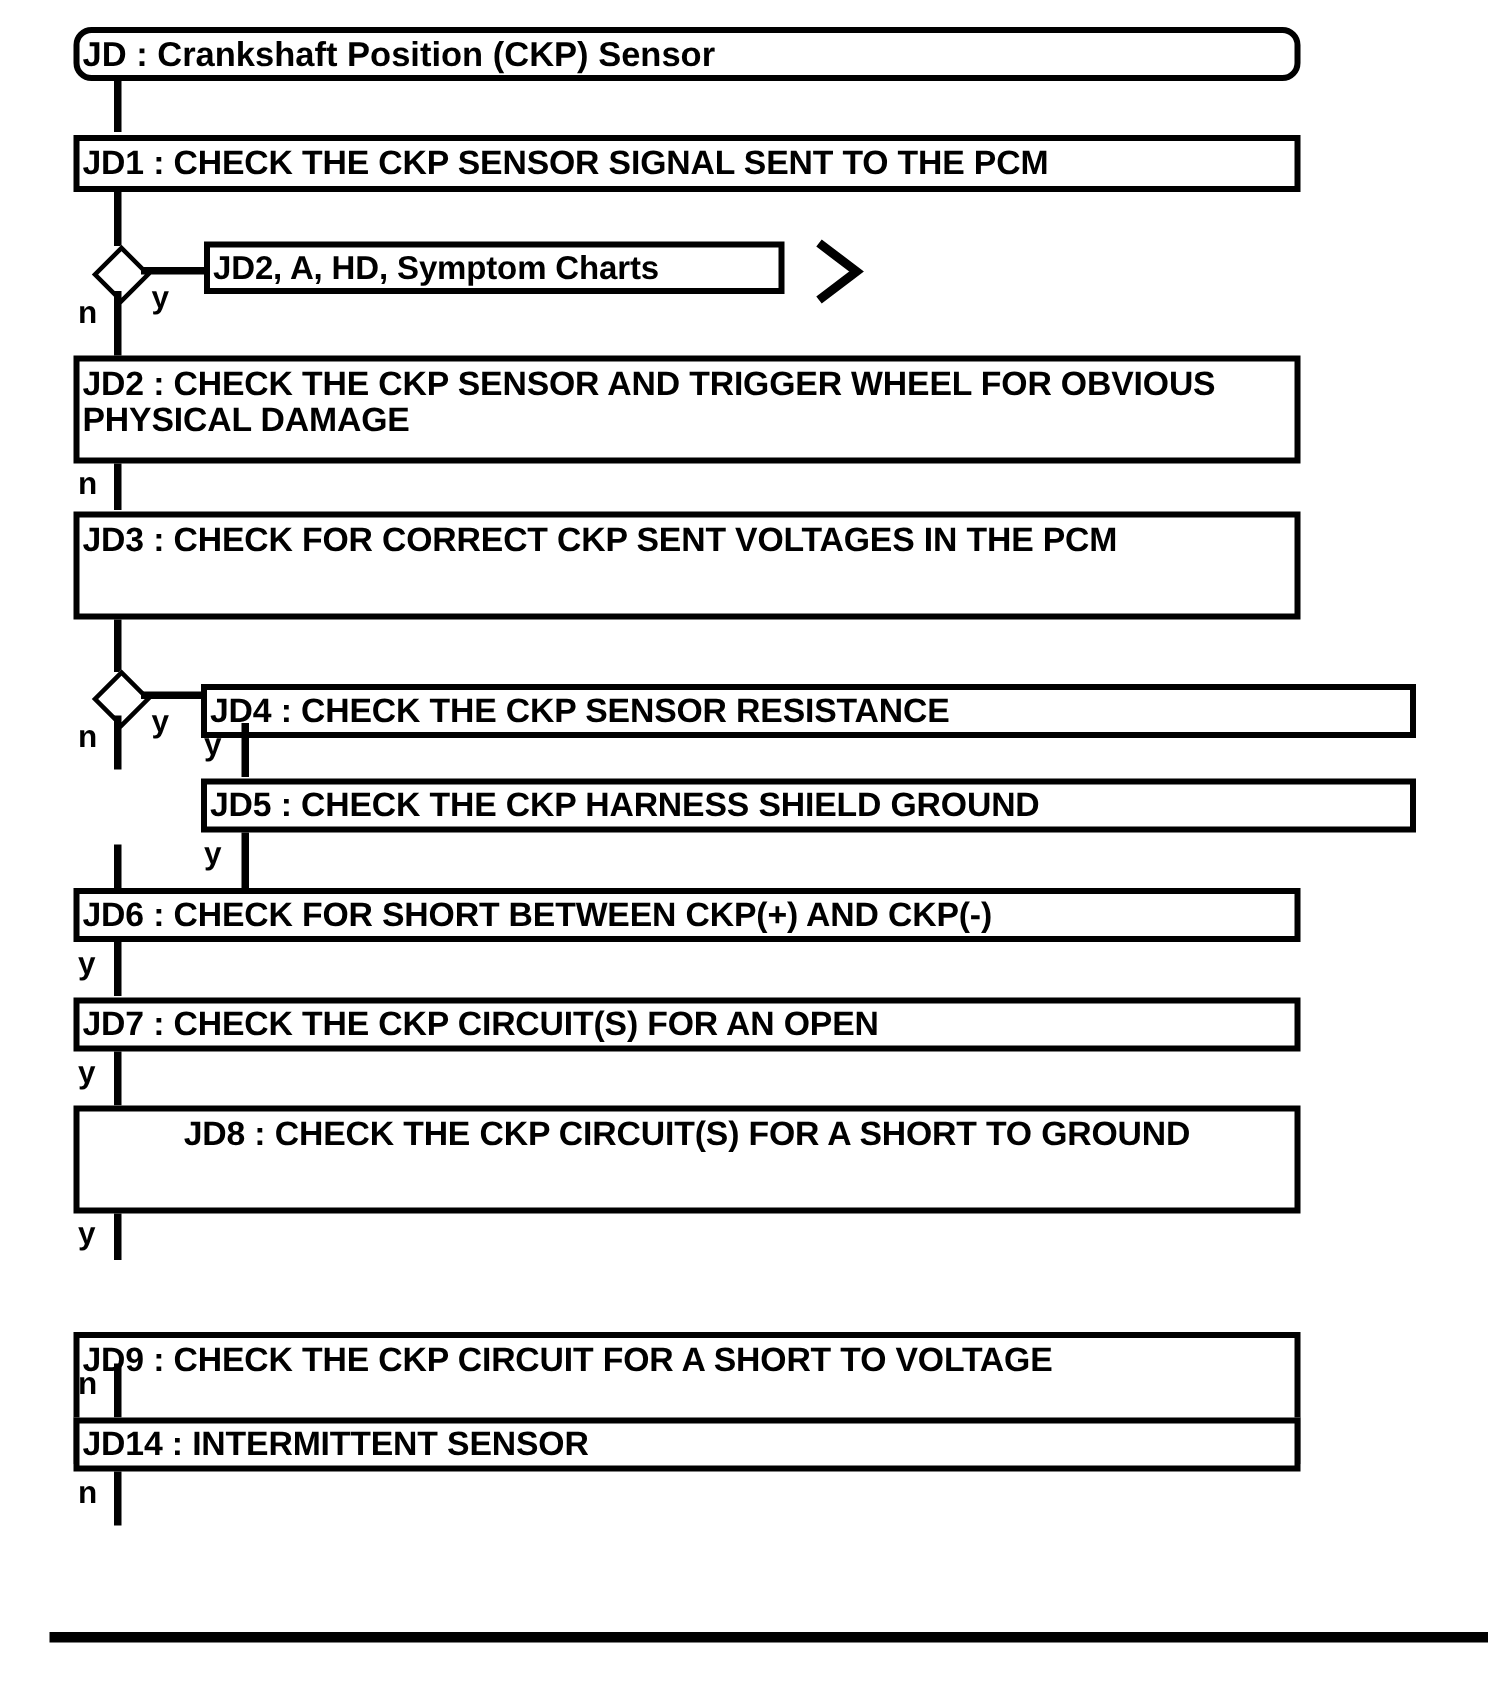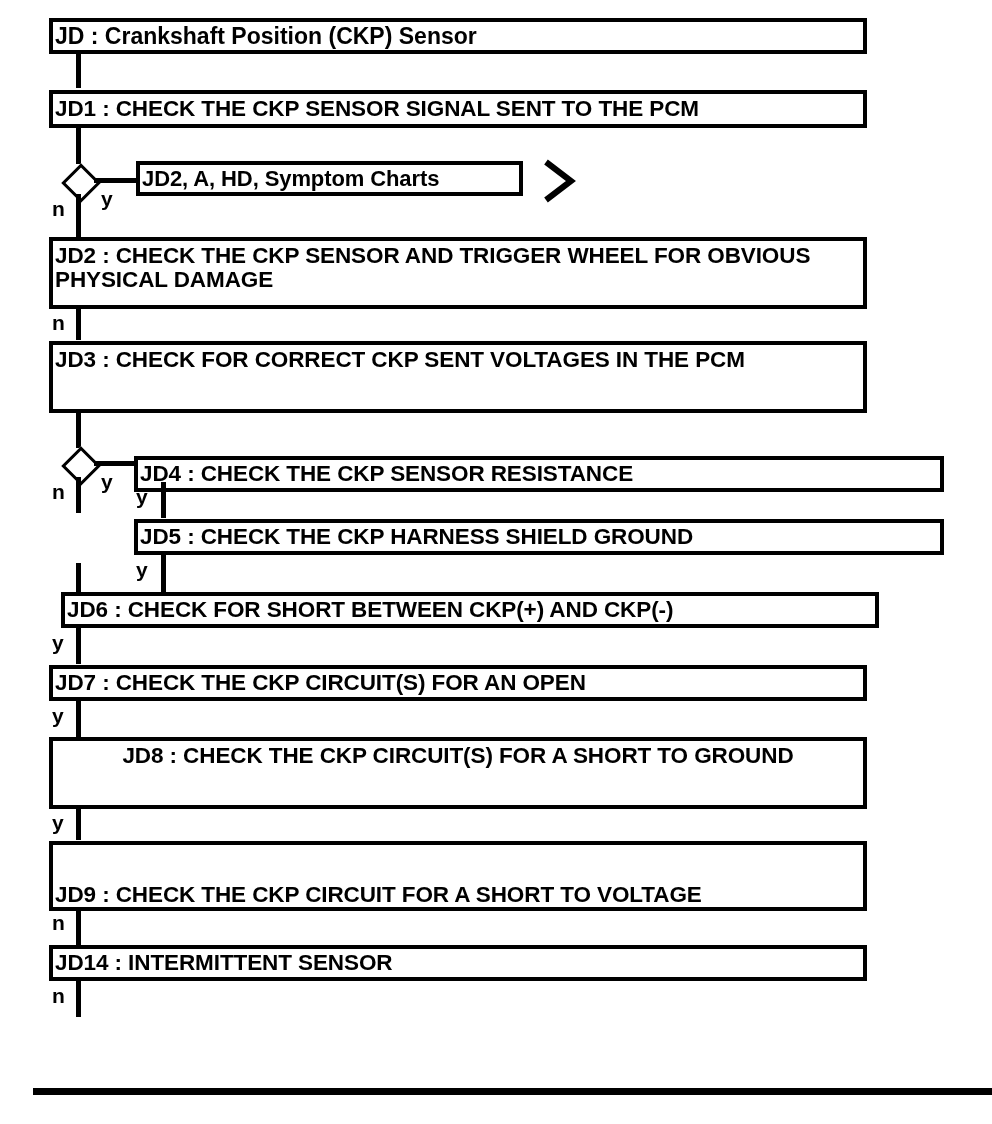--- a/index.html
+++ b/index.html
@@ -31,20 +31,21 @@
   .title-node{
     position:absolute;
     box-sizing:border-box;
     border-top:4px solid #000;
     border-left:4px solid #000;
     border-right:4px solid #000;
     border-bottom:4px solid #000;
     background:#fff;
     display:flex;align-items:center;
     padding:0 2px;
+    border-radius:12px;
   }
   .title-node .txt{
     font-weight:bold;font-size:23px;line-height:1.05;
   }
 
   .step-txt{font-size:22.5px;}
 
   
   .vline{position:absolute;background:#000;width:5px;}
   .hline{position:absolute;background:#000;height:5px;}
@@ -145,39 +146,39 @@
   </div>
   <div class="vline" style="left:161px;top:482px;height:36px;"></div>
   <span class="blabel" style="left:136px;top:486px;">y</span>
 
   <div class="node" style="left:134px;top:519px;width:810px;height:36px;text-align:center;">
     <span class="txt step-txt">JD5 : CHECK THE CKP HARNESS SHIELD GROUND</span>
   </div>
   <div class="vline" style="left:161px;top:555px;height:41px;"></div>
   <span class="blabel" style="left:136px;top:559px;">y</span>
 
-  <div class="node" style="left:49px;top:592px;width:818px;height:36px;margin-left:12px;">
+  <div class="node" style="left:49px;top:592px;width:818px;height:36px;">
     <span class="txt step-txt">JD6 : CHECK FOR SHORT BETWEEN CKP(+) AND CKP(-)</span>
   </div>
   <div class="vline" style="left:76px;top:628px;height:36px;"></div>
   <span class="blabel" style="left:52px;top:632px;">y</span>
 
   <div class="node" style="left:49px;top:665px;width:818px;height:36px;">
     <span class="txt step-txt">JD7 : CHECK THE CKP CIRCUIT(S) FOR AN OPEN</span>
   </div>
   <div class="vline" style="left:76px;top:701px;height:36px;"></div>
   <span class="blabel" style="left:52px;top:705px;">y</span>
 
   <div class="node" style="left:49px;top:737px;width:818px;height:72px;align-items:flex-start;padding-top:3px;justify-content:center;">
     <span class="txt step-txt">JD8 : CHECK THE CKP CIRCUIT(S) FOR A SHORT TO GROUND</span>
   </div>
   <div class="vline" style="left:76px;top:809px;height:31px;"></div>
   <span class="blabel" style="left:52px;top:812px;">y</span>
 
-  <div class="node" style="left:49px;top:841px;width:818px;height:70px;align-items:flex-end;padding-top:3px;">
+  <div class="node" style="left:49px;top:888px;width:818px;height:88px;align-items:flex-start;padding-top:3px;">
     <span class="txt step-txt">JD9 : CHECK THE CKP CIRCUIT FOR A SHORT TO VOLTAGE</span>
   </div>
   <div class="vline" style="left:76px;top:909px;height:36px;"></div>
   <span class="blabel" style="left:52px;top:912px;">n</span>
 
   <div class="node" style="left:49px;top:945px;width:818px;height:36px;">
     <span class="txt step-txt">JD14 : INTERMITTENT SENSOR</span>
   </div>
   <div class="vline" style="left:76px;top:981px;height:36px;"></div>
   <span class="blabel" style="left:52px;top:985px;">n</span>

